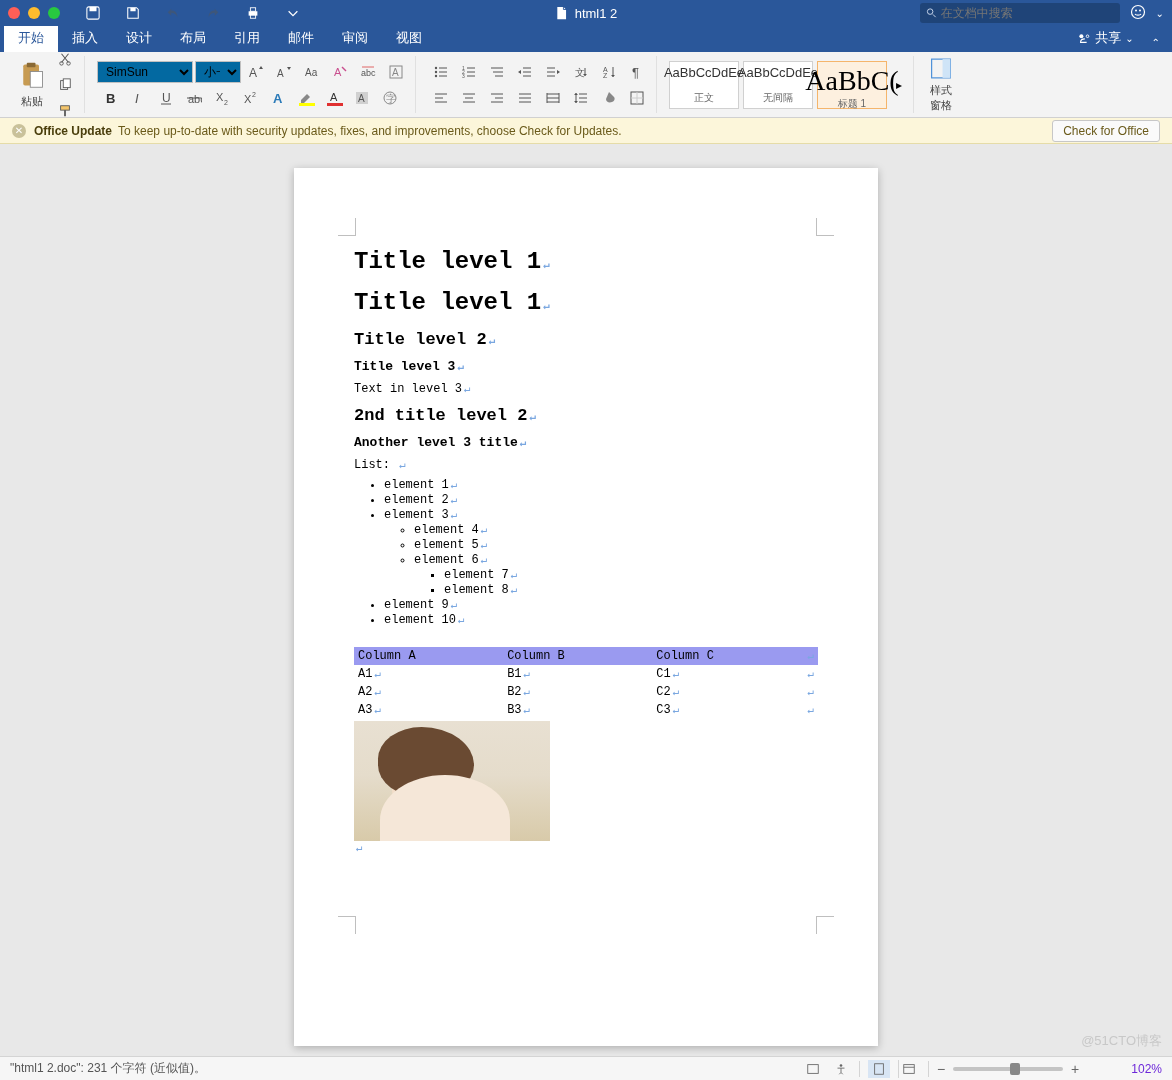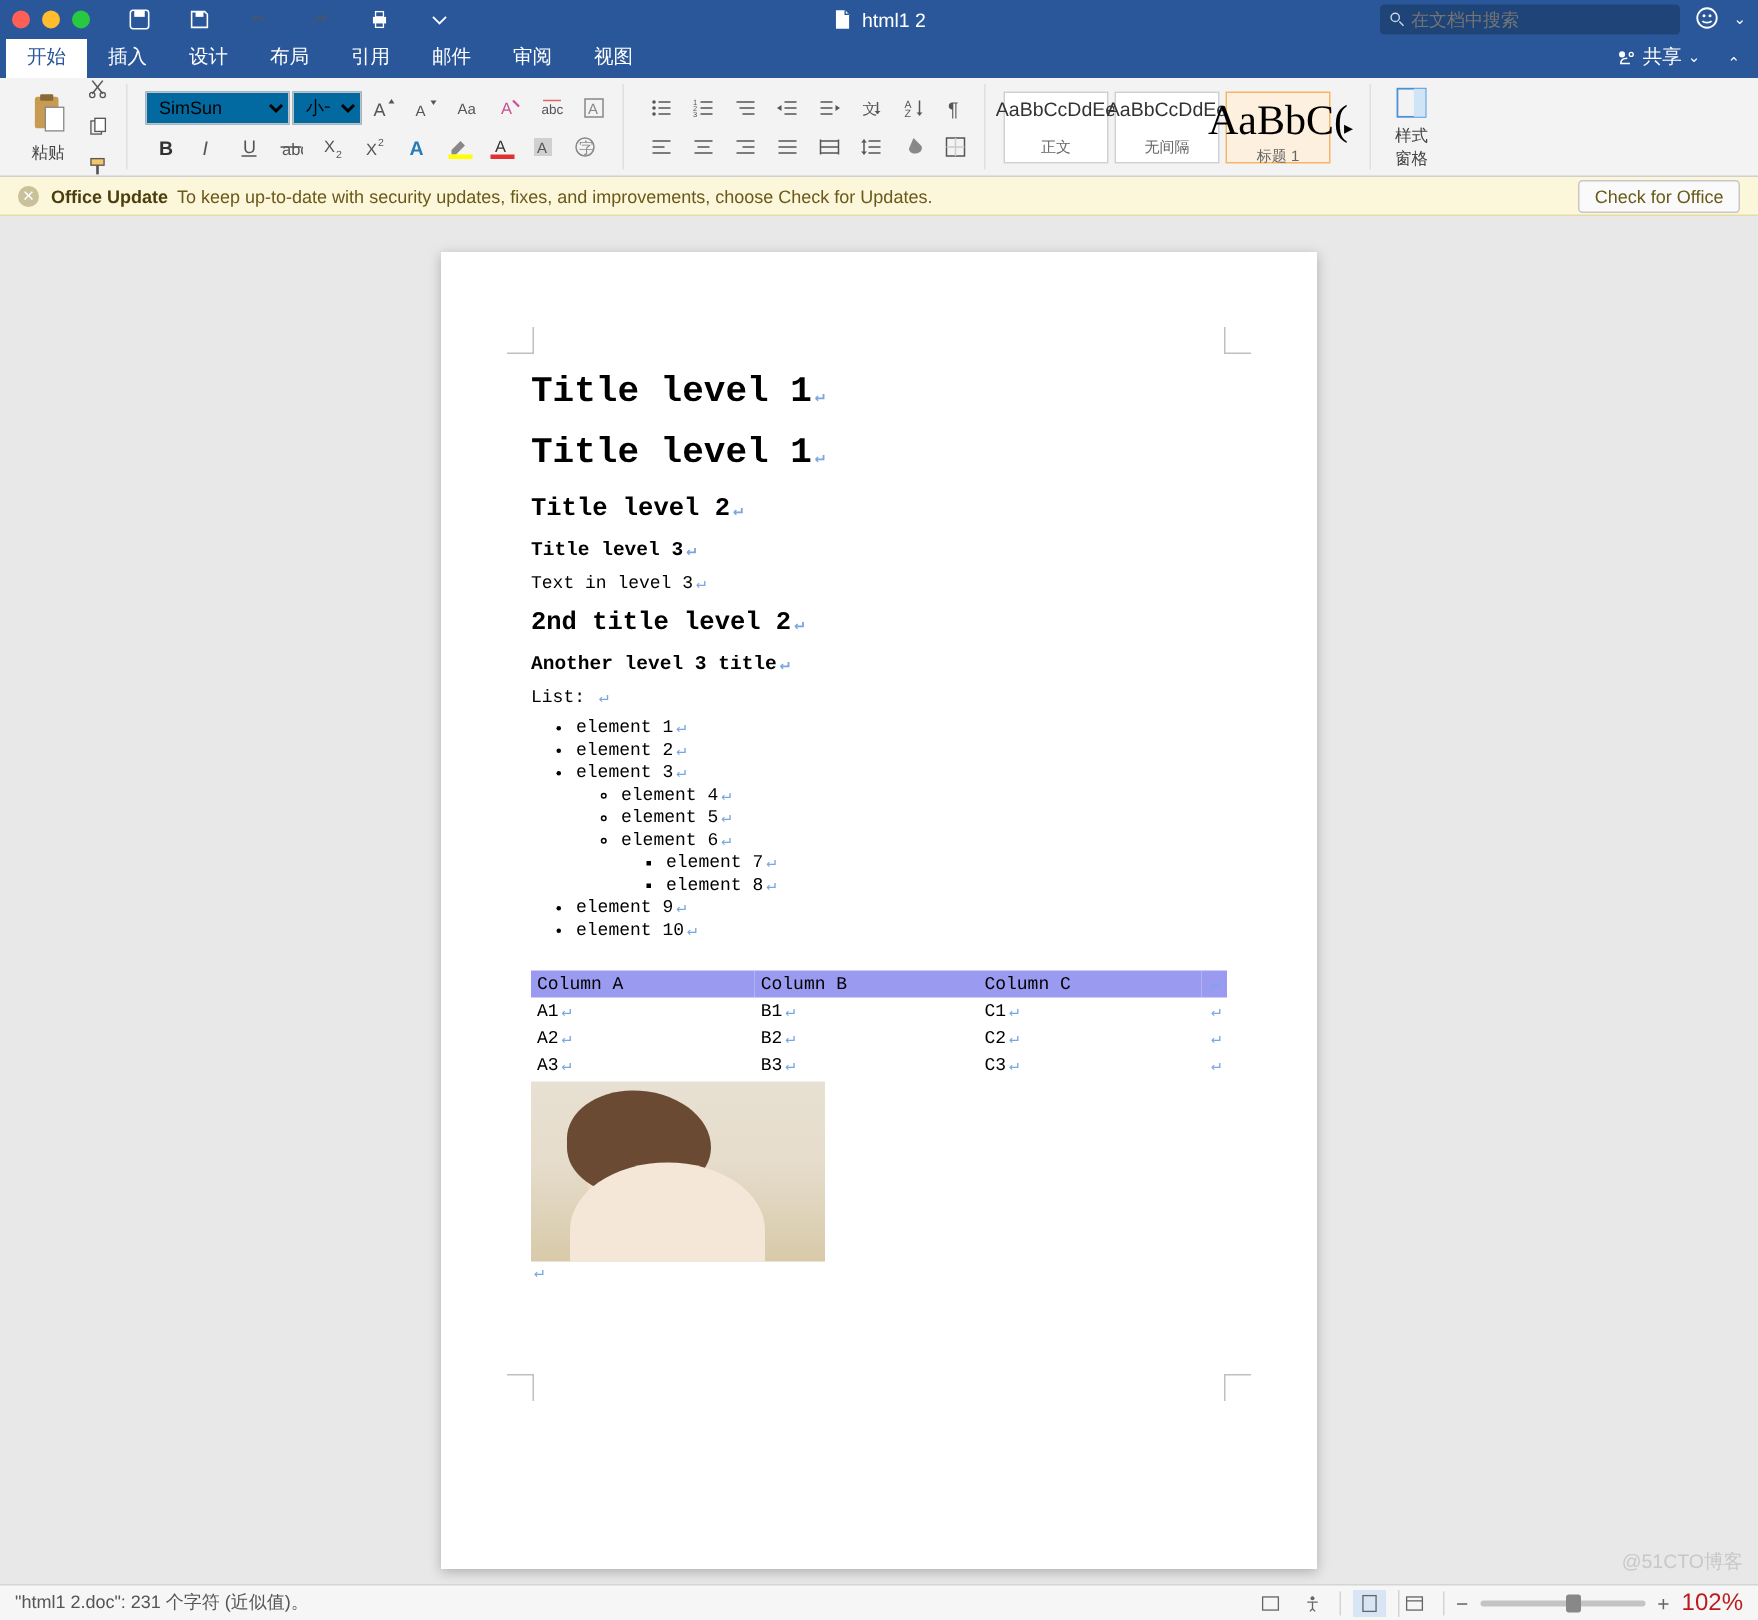--- a/index.html
+++ b/index.html
@@ -91,21 +91,21 @@
 
   
   .status { height:24px; background:#f6f6f6; border-top:1px solid #d4d4d4; display:flex; align-items:center; padding:0 10px; font-size:12px; color:#555; }
   .status .right { margin-left:auto; display:flex; align-items:center; gap:8px; }
   .viewbtn { width:22px; height:18px; display:flex; align-items:center; justify-content:center; border-left:1px solid #d4d4d4; cursor:pointer; }
   .viewbtn.first{border-left:none;}
   .viewbtn.active { background:#d8e5f4; }
   .viewbtn svg { width:14px; height:14px; fill:#666; }
   .slider { width:110px; height:4px; background:#c4c4c4; position:relative; border-radius:2px;}
   .slider .thumb { position:absolute; top:-4px; left:52%; width:10px; height:12px; background:#888; border-radius:2px;}
-  .zm { font-size:16px; color:#b91c1c;}
+  .zm { font-size:12px; color:#6d28d9;margin-left:44px;}
   .statusbtn { width:20px; height:18px; display:flex; align-items:center; justify-content:center;}
   .statusbtn svg{width:14px;height:14px;fill:#666;}
 
   .watermark{position:absolute;right:10px;bottom:30px;color:#c8c8c8;font-size:13px;}
 </style>
 </head>
 <body>
 
 <div class="titlebar">
   <div class="traffic">

